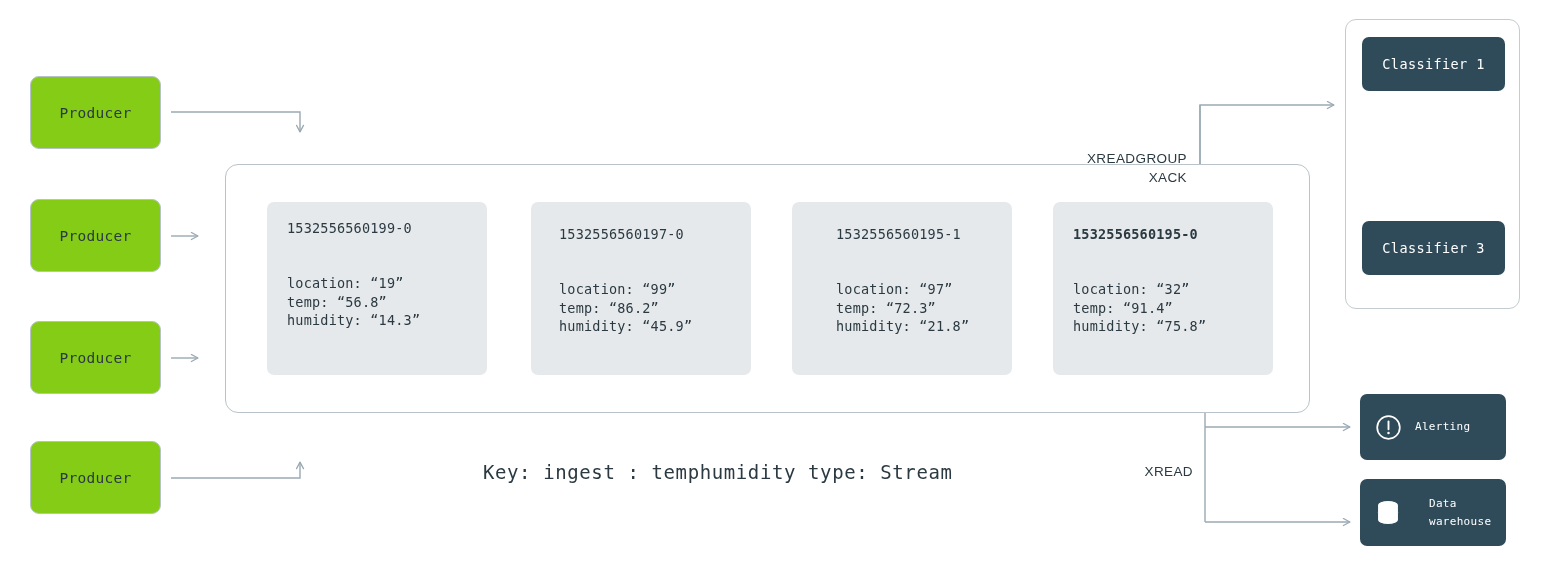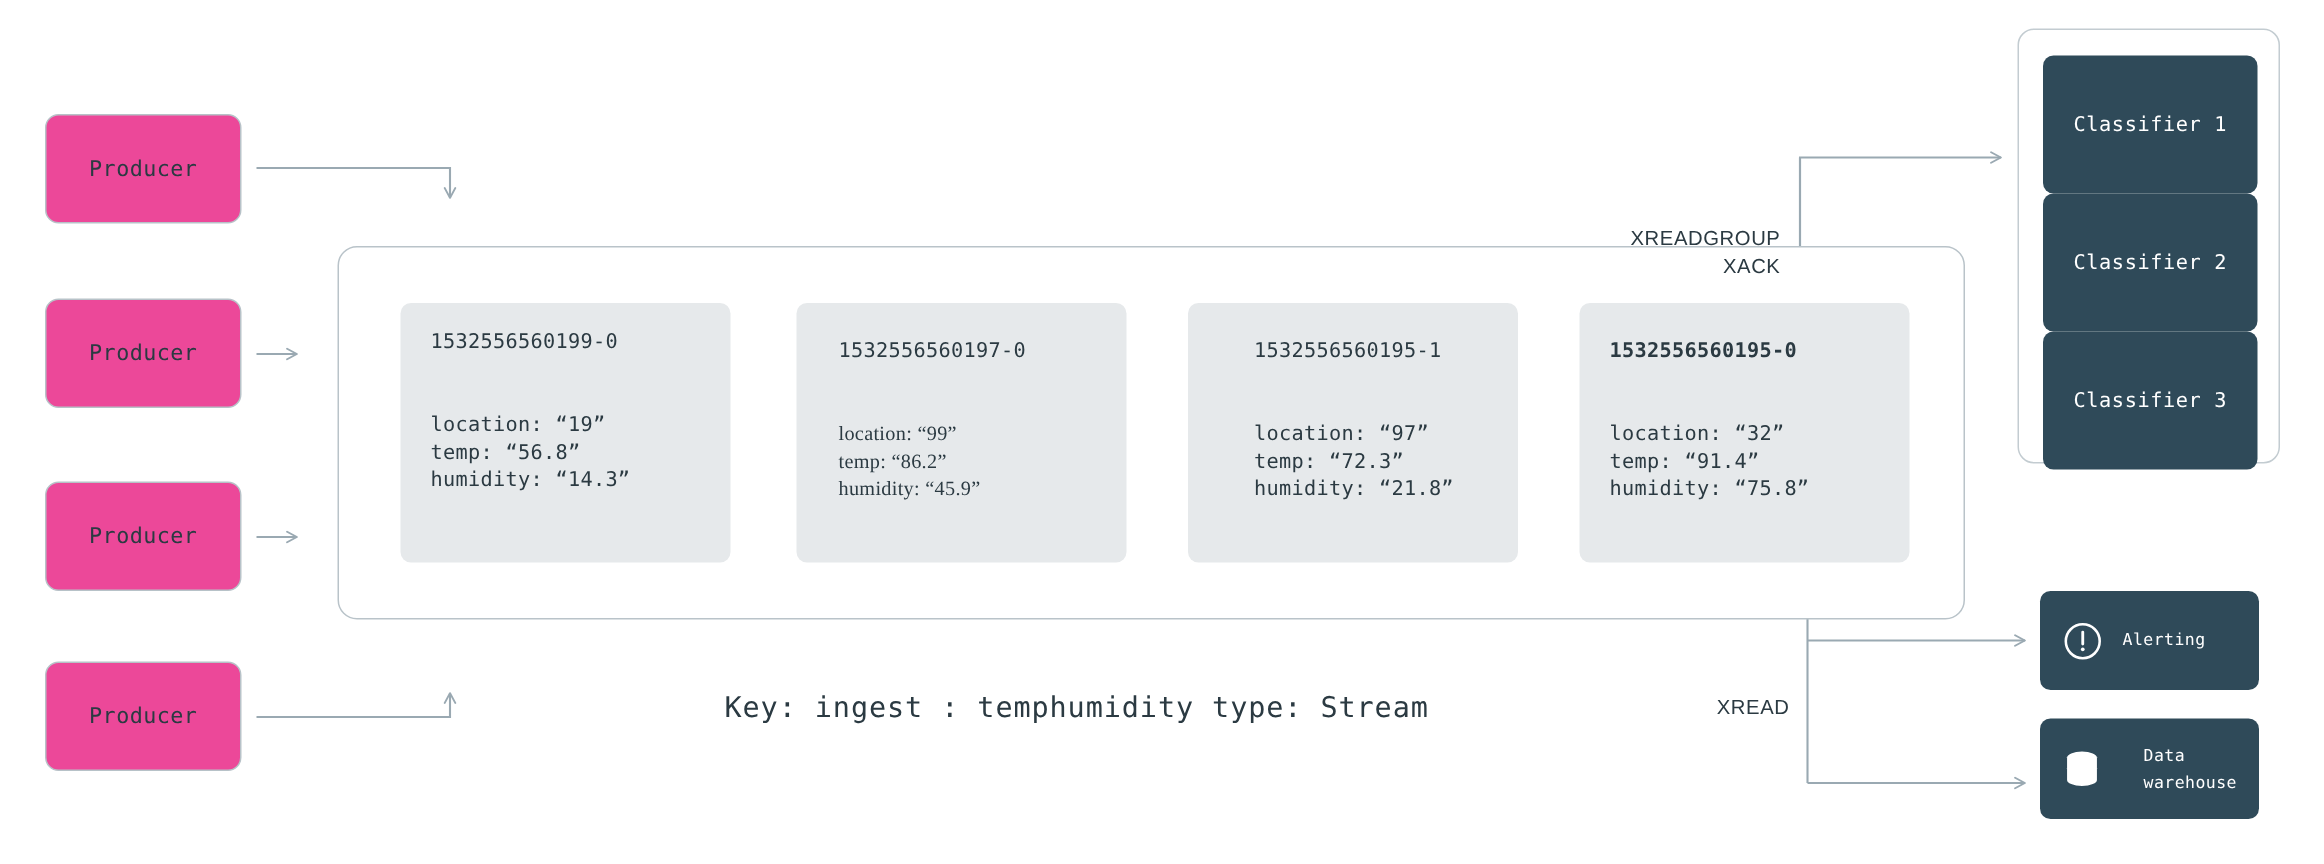--- a/index.html
+++ b/index.html
@@ -11,21 +11,21 @@
     position:relative;
   }
   .stage { position:absolute; left:0; top:0; width:1549px; height:576px; }
 
   svg.wires { position:absolute; left:0; top:0; width:1549px; height:576px; pointer-events:none; }
 
   
   .producer {
     position:absolute;
     width:131px; height:73px;
-    background:#ec4899;
+    background:#84cc16;
     border:1px solid #b7c2c8;
     border-radius:9px;
     display:flex; align-items:center; justify-content:center;
     box-sizing:border-box;
   }
   .producer span {
     font-family:"DejaVu Sans Mono", monospace;
     font-size:14.5px;
     color:#2b3a42;
     letter-spacing:0.3px;
@@ -84,21 +84,21 @@
     left:1345px; top:19px;
     width:175px; height:290px;
     border:1.3px solid #c3ccd1;
     border-radius:11px;
     box-sizing:border-box;
     background:#ffffff;
   }
   .classifier {
     position:absolute;
     left:16px;
-    width:143px; height:92px;
+    width:143px; height:54px;
     background:#2f4a59;
     border-radius:7px;
     display:flex; align-items:center; justify-content:center;
     box-sizing:border-box;
   }
   .classifier span {
     font-family:"DejaVu Sans Mono", monospace;
     font-size:13.5px;
     color:#ffffff;
     letter-spacing:0.4px;
@@ -190,21 +190,21 @@
   <div class="stream-box"></div>
 
   <div class="msg-card" style="left:267px; top:202px;">
     <div class="msg-id">1532556560199-0</div>
     <div class="msg-fields" style="white-space: pre;">location: “19”
 temp: “56.8”
 humidity: “14.3”</div>
   </div>
   <div class="msg-card" style="left:531px; top:202px;padding-left:28px;">
     <div class="msg-id" style="margin-top:6px;">1532556560197-0</div>
-    <div class="msg-fields" style="white-space: pre; font-family: Liberation Serif, serif;">location: “99”
+    <div class="msg-fields" style="white-space: pre;">location: “99”
 temp: “86.2”
 humidity: “45.9”</div>
   </div>
   <div class="msg-card" style="left:792px; top:202px;padding-left:44px;">
     <div class="msg-id" style="margin-top:6px;">1532556560195-1</div>
     <div class="msg-fields" style="white-space: pre;">location: “97”
 temp: “72.3”
 humidity: “21.8”</div>
   </div>
   <div class="msg-card" style="left:1053px; top:202px;">
@@ -212,23 +212,20 @@
     <div class="msg-fields" style="white-space: pre;">location: “32”
 temp: “91.4”
 humidity: “75.8”</div>
   </div>
 
   <div class="key-label">Key: ingest : temphumidity type: Stream</div>
 
   <div class="cg-panel">
     <div class="classifier" style="top:17px;">
       <span>Classifier 1</span>
-    </div>
-    <div class="classifier" style="top:109px;">
-      <span>Classifier 2</span>
     </div>
     <div class="classifier" style="top:201px;">
       <span>Classifier 3</span>
     </div>
   </div>
 
   <div class="sink" style="top:394px; height:66px;">
     <span class="sink-icon">
       <svg width="27" height="27" viewBox="0 0 27 27">
         <circle cx="13.5" cy="13.5" r="11.3" fill="none" stroke="#ffffff" stroke-width="1.7"></circle>

